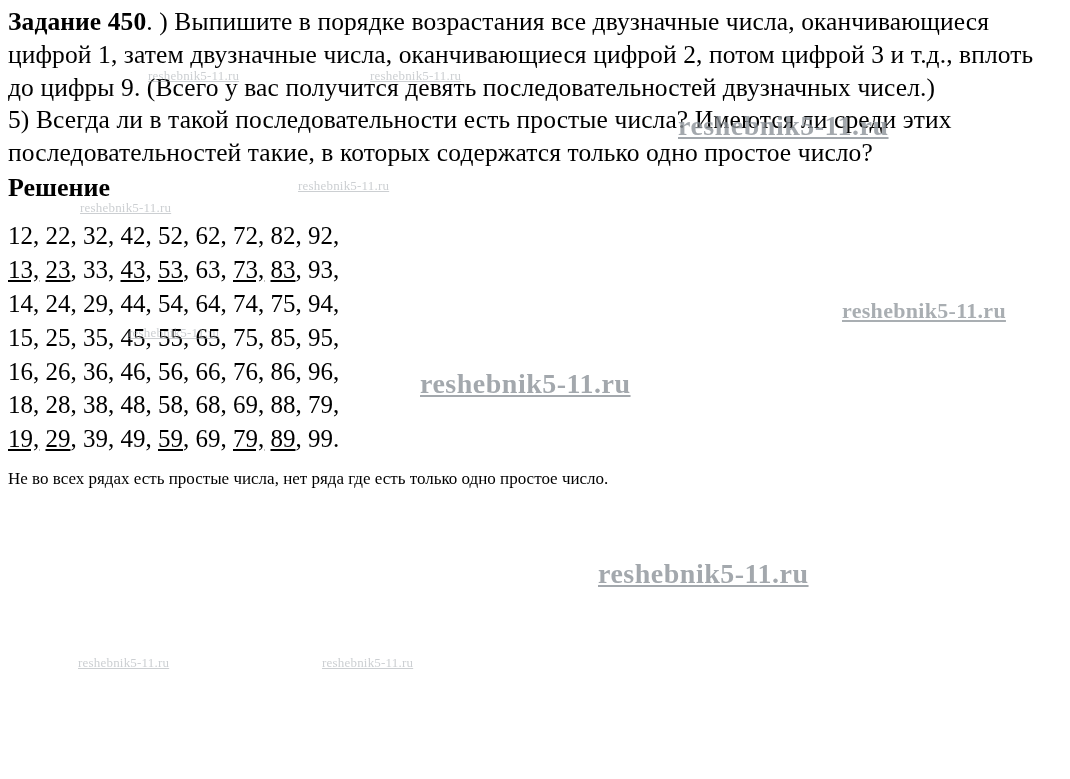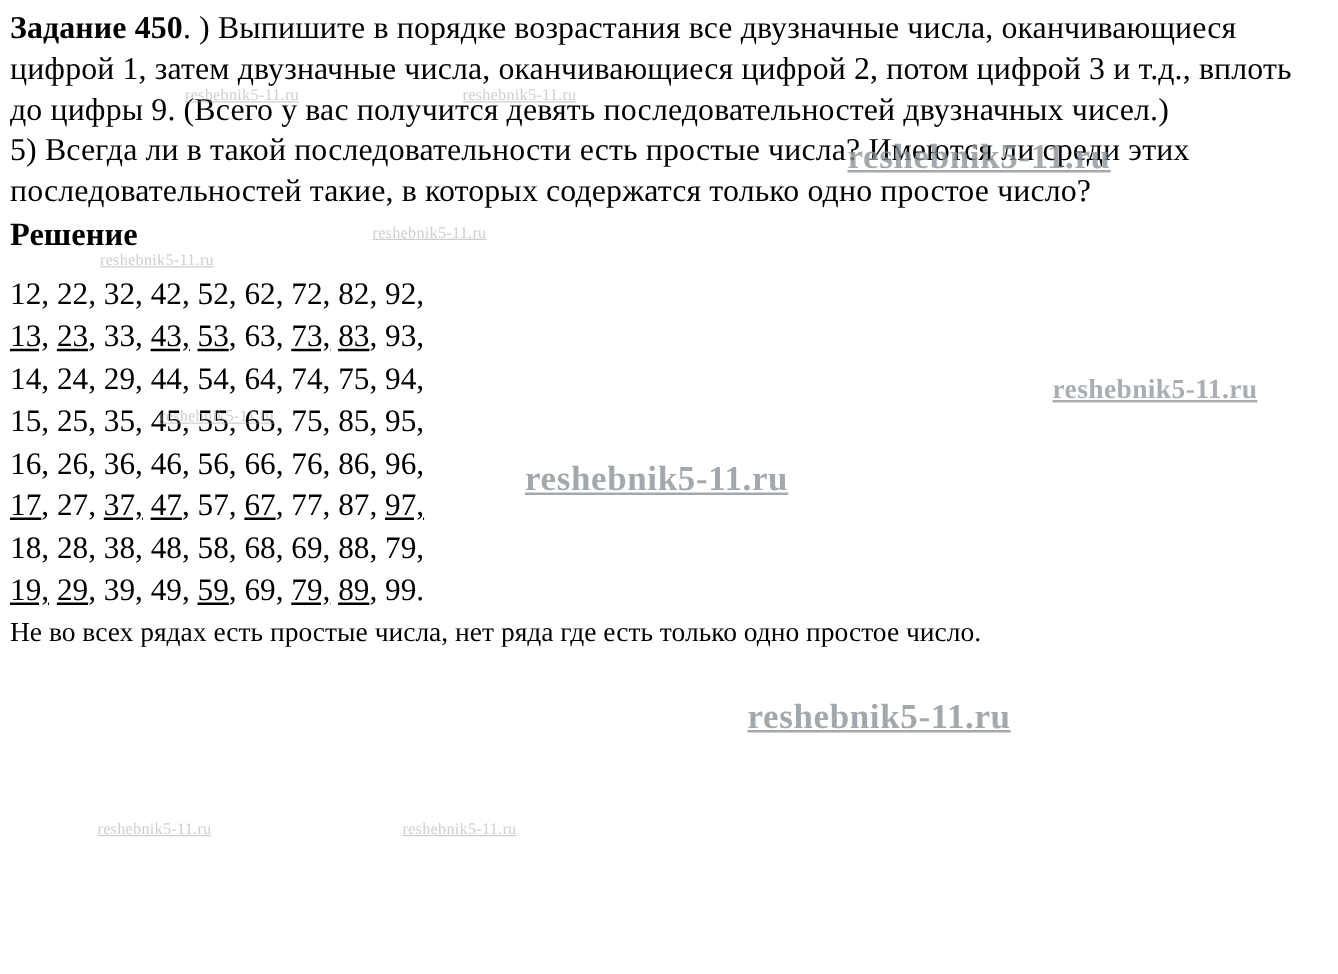--- a/index.html
+++ b/index.html
@@ -45,23 +45,23 @@
     line-height: 1.355;
   }
   .row {
     white-space: pre;
   }
   .u {
     text-decoration: underline;
     text-underline-offset: 2px;
   }
   .conclusion {
-    font-size: 22px;
+    font-size: 17px;
     line-height: 1.25;
-    margin-top: 2px;
+    margin-top: 12px;
   }
   
   .wm {
     position: absolute;
     color: #9aa0a6;
     opacity: 0.55;
     font-family: "Liberation Serif", serif;
     white-space: nowrap;
     pointer-events: none;
     user-select: none;
@@ -98,21 +98,20 @@
   </div>
 
   <div class="solution-head">Решение</div>
 
   <div class="rows" id="number-rows">
       <div class="row"><span>12</span>, <span>22</span>, <span>32</span>, <span>42</span>, <span>52</span>, <span>62</span>, <span>72</span>, <span>82</span>, <span>92</span>,</div>
       <div class="row"><span class="u">13,</span> <span class="u">23</span>, <span>33</span>, <span class="u">43,</span> <span class="u">53</span>, <span>63</span>, <span class="u">73,</span> <span class="u">83</span>, <span>93</span>,</div>
       <div class="row"><span>14</span>, <span>24</span>, <span>29</span>, <span>44</span>, <span>54</span>, <span>64</span>, <span>74</span>, <span>75</span>, <span>94</span>,</div>
       <div class="row"><span>15</span>, <span>25</span>, <span>35</span>, <span>45</span>, <span>55</span>, <span>65</span>, <span>75</span>, <span>85</span>, <span>95</span>,</div>
       <div class="row"><span>16</span>, <span>26</span>, <span>36</span>, <span>46</span>, <span>56</span>, <span>66</span>, <span>76</span>, <span>86</span>, <span>96</span>,</div>
-      <div class="row"><span class="u">17</span>, <span>27</span>, <span class="u">37,</span> <span class="u">47</span>, <span>57</span>, <span class="u">67</span>, <span>77</span>, <span>87</span>, <span class="u">97,</span></div>
       <div class="row"><span>18</span>, <span>28</span>, <span>38</span>, <span>48</span>, <span>58</span>, <span>68</span>, <span>69</span>, <span>88</span>, <span>79</span>,</div>
       <div class="row"><span class="u">19,</span> <span class="u">29</span>, <span>39</span>, <span>49</span>, <span class="u">59</span>, <span>69</span>, <span class="u">79,</span> <span class="u">89</span>, <span>99</span>.</div>
     </div>
 
   <div class="conclusion">Не во всех рядах есть простые числа, нет ряда где есть только одно простое число.</div>
 
 </div>
 
 <div id="watermark-layer">
     <div class="wm wm-small" style="left: 148px; top: 68px;">reshebnik5-11.ru</div>

